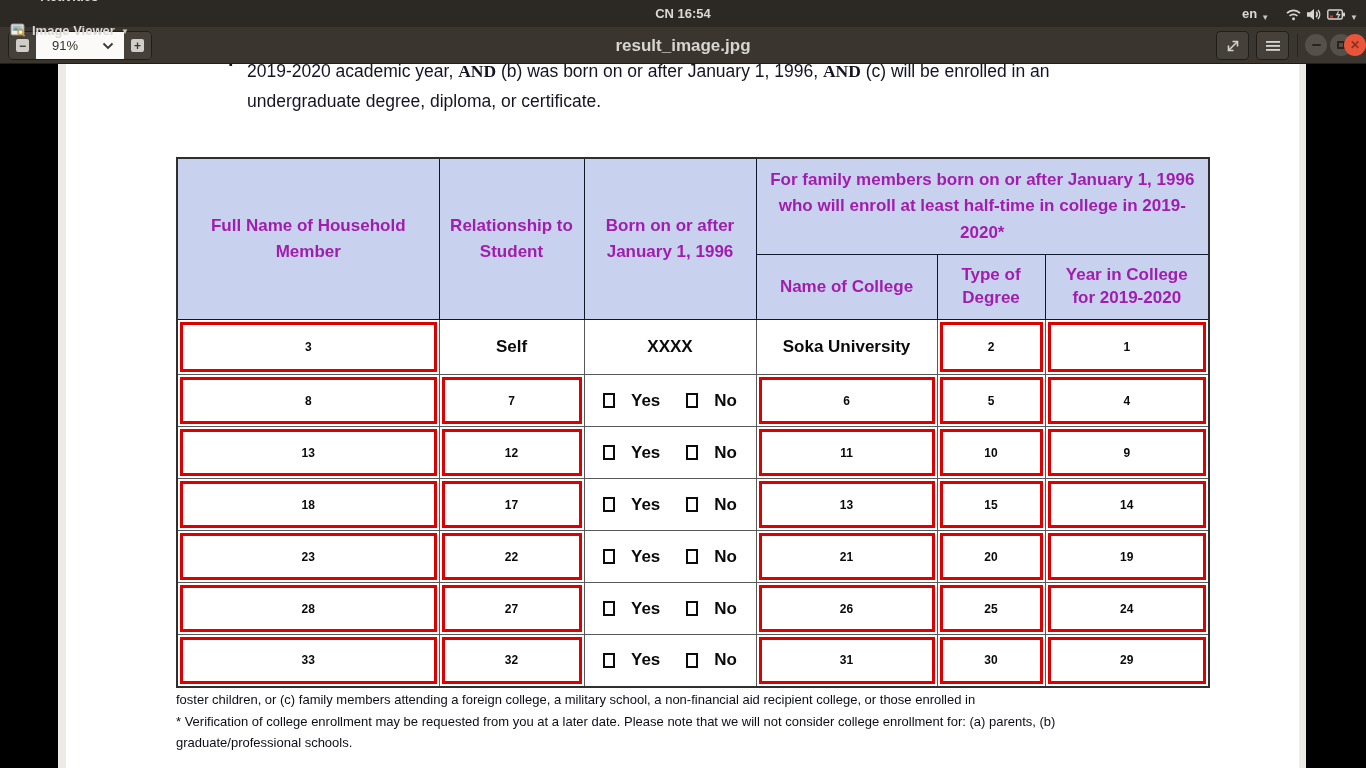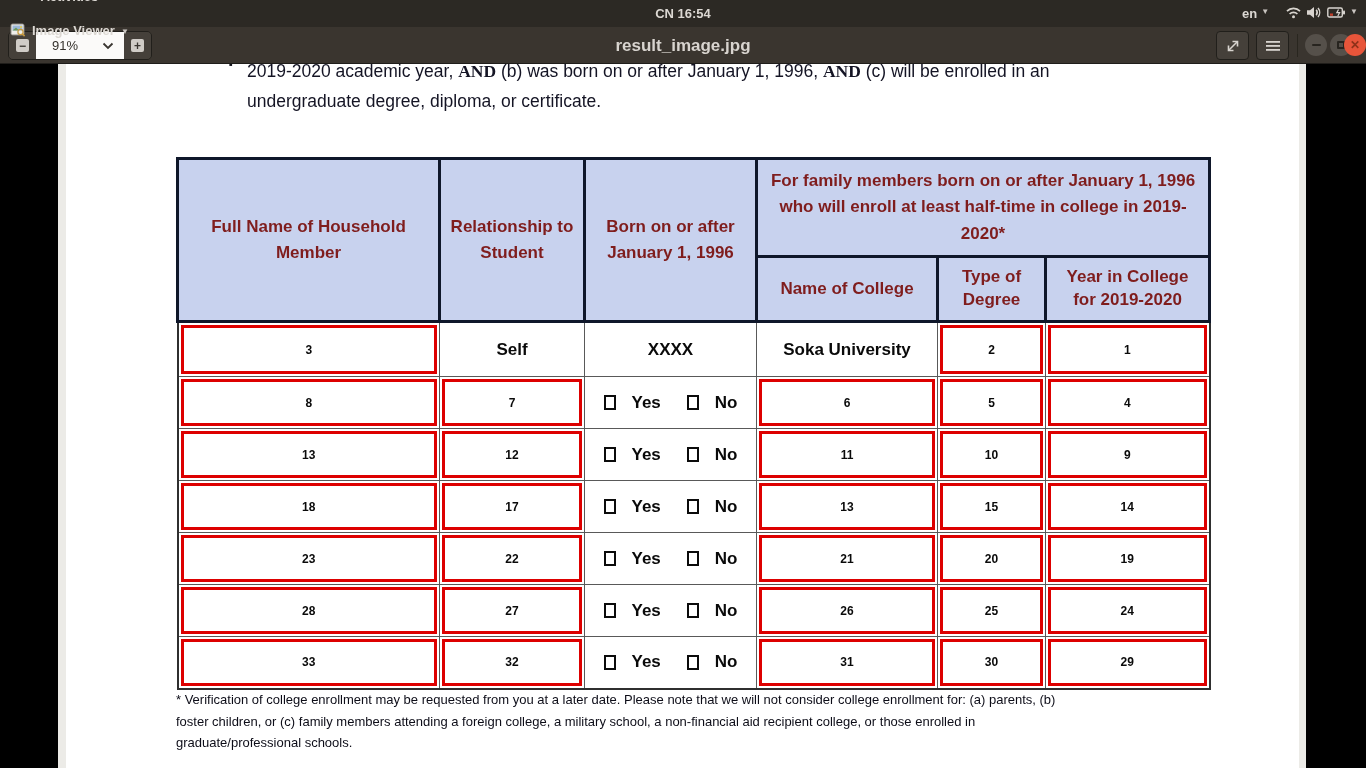--- a/index.html
+++ b/index.html
@@ -11,21 +11,21 @@
   html,body{width:1366px;height:768px;overflow:hidden;background:#000;
     font-family:"Liberation Sans",sans-serif;}
 
   
   .topbar{position:absolute;top:0;left:0;width:1366px;height:27px;background:var(--topbar-bg);
     color:#dcd8d3;font-size:13px;font-weight:bold;display:flex;align-items:center;z-index:30;}
   .tb-left{display:flex;align-items:center;gap:18px;padding-left:10px;flex-direction:column;}
   .appmenu{display:flex;align-items:center;gap:6px;}
   .caret{font-size:8px;color:#c9c5c0;transform:translateY(1px);}
   .clock{position:absolute;left:50%;transform:translateX(-50%);}
-  .tb-right{position:absolute;right:8px;display:flex;align-items:flex-start;gap:4px;}
+  .tb-right{position:absolute;right:8px;display:flex;align-items:flex-end;gap:4px;}
   .tb-right svg{display:block;}
 
   
   .toolbar{position:absolute;top:27px;left:0;width:1366px;height:37px;background:var(--toolbar-bg);
     border-bottom:1px solid #1f1d1a;z-index:20;}
   .zoomgroup{position:absolute;left:8px;top:4px;height:29px;display:flex;align-items:stretch;
     background:#37332d;border:1px solid var(--btn-border);border-radius:5px;overflow:hidden;}
   .zbtn{width:27px;display:flex;align-items:center;justify-content:center;background:var(--btn-bg);
     color:#d8d4cf;font-size:15px;font-weight:bold;}
   .zbtn .sq{display:flex;align-items:center;justify-content:center;width:13px;height:13px;
@@ -51,22 +51,22 @@
   .page{position:absolute;left:58px;top:0;width:1248px;height:704px;background:#fff;
     border-left:8px solid #ecebe7;border-right:7px solid #ecebe7;color:var(--doc-fg);}
 
   .bullets{position:absolute;left:181px;top:-8px;}
   .bline{white-space:nowrap;font-size:17.5px;line-height:30px;color:#141424;}
   .bmark{position:absolute;left:-18px;top:2px;font-size:11px;}
   .bline b{font-weight:bold;font-family:Liberation Serif, serif;}
 
   table.formtable{position:absolute;left:110px;top:93px;width:1032px;border-collapse:collapse;
     table-layout:fixed;border:2px solid #2f2f2f;}
-  .formtable th{background:var(--header-blue);border:3px solid #0f172a;font-size:17px;
-    font-weight:bold;color:#7f1d1d;padding:8px 8px;vertical-align:middle;text-align:center;line-height:1.55;}
+  .formtable th{background:var(--header-blue);border:1px solid #0f172a;font-size:17px;
+    font-weight:bold;color:#a21caf;padding:8px 8px;vertical-align:middle;text-align:center;line-height:1.55;}
   .formtable tr.hA th.spanh{height:96px;}
   .formtable tr.hB th{height:65px;line-height:1.35;}
   .formtable td{height:52px;border:1px solid #595959;padding:0;vertical-align:middle;}
   .formtable tr.first td{height:55px;}
   .cellbox{margin:2px;height:calc(100% - 4px);display:flex;align-items:center;justify-content:center;
     font-weight:bold;font-size:12px;border:3px solid transparent;color:#0a0a0a;}
   .cellbox.red{border-color:var(--field-red);}
   .cellbox.big{font-size:17px;}
   .cellbox.yesno{font-size:17px;gap:26px;}
   .cbgroup{display:inline-flex;align-items:center;gap:16px;}
@@ -386,19 +386,19 @@
               <div class="cellbox red">30</div>
             </td>
             <td>
               <div class="cellbox red">29</div>
             </td>
           </tr>
         </tbody>
     </table>
 
     <div class="footnote">
+      <div class="fline">foster children, or (c) family members attending a foreign college, a military school, a non-financial aid recipient college, or those enrolled in</div>
       <div class="fline">* Verification of college enrollment may be requested from you at a later date.  Please note that we will not consider college enrollment for: (a) parents, (b)</div>
-      <div class="fline">foster children, or (c) family members attending a foreign college, a military school, a non-financial aid recipient college, or those enrolled in</div>
       <div class="fline">graduate/professional schools.</div>
     </div>
 
   </div>
 </div>
 
 </body></html>

